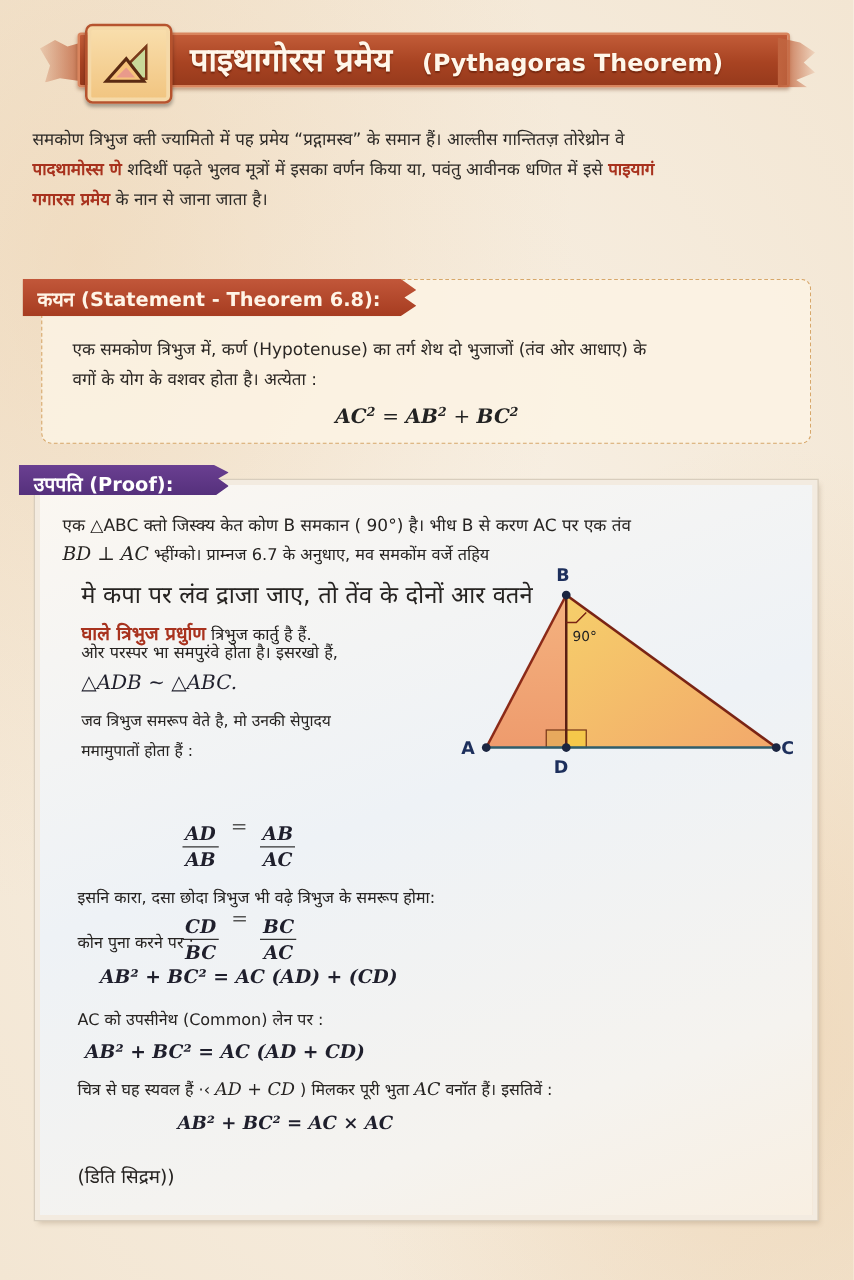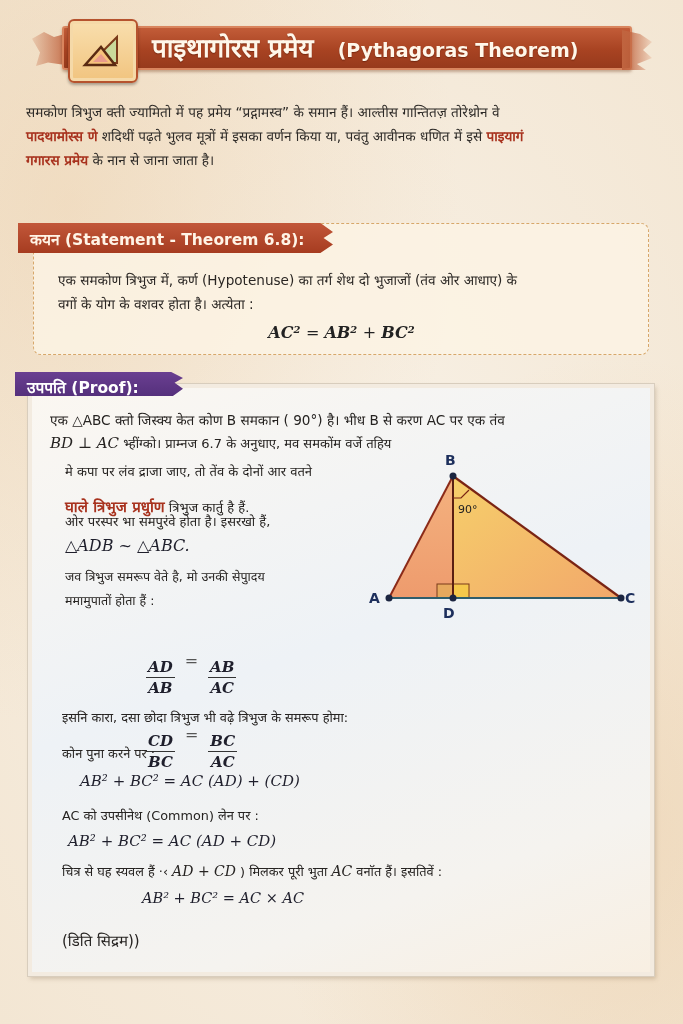--- a/index.html
+++ b/index.html
@@ -107,21 +107,21 @@
     position: absolute; display: flex; align-items: center; gap: 10px;
     font-family: "DejaVu Serif", serif; font-style: italic; font-weight: bold;
     font-size: 15px; color: #1f1f2c;
   }
   .frac .f { display: flex; flex-direction: column; align-items: center; }
   .frac .f span { padding: 0 2px; line-height: 20px; }
   .frac .f .num { border-bottom: 1.5px solid #333; margin-top: 35px; }
   .frac .eq { font-style: normal; font-weight: normal; font-size: 16px; color: #555; }
   .eqn {
     position: absolute; font-family: "DejaVu Serif", serif; font-style: italic;
-    font-weight: normal; font-size: 15px; color: #1f1f2c; white-space: nowrap;
+    font-weight: bold; font-size: 15px; color: #1f1f2c; white-space: nowrap;
   }
   .diagram { position: absolute; left: 365px; top: 448px; width: 280px; height: 175px; }
 </style>
 </head>
 <body>
 
 <div class="hdr">
   <div class="hdr-torn-l"></div>
   <div class="hdr-band"></div>
   <div class="hdr-torn-r"></div>
@@ -156,21 +156,21 @@
   <span>AB</span><sup>2</sup>
   <span style="font-style:normal;font-weight:normal"> + </span>
   <span>BC</span><sup>2</sup>
 </div>
 
 <div class="proof-box"></div>
 <div class="proof-label">उपपति (Proof):</div>
 
 <div class="p" style="left:50px;top:410px;font-size:13.6px">एक △ABC क्तो जिस्क्य केत कोण B समकान ( 90°) है। भीध B से करण AC पर एक तंव</div>
 <div class="p" style="left:50px;top:434px"><span class="mi" style="font-size:15px">BD ⊥ AC</span><span> भ्हींग्को। प्राम्नज 6.7 के अनुधाए, मव समकोंम वर्जे तहिय</span></div>
-<div class="p" style="left:65px;top:462px;font-size:13px">मे कपा पर लंव द्राजा जाए, तो तेंव के दोनों आर वतने</div>
+<div class="p" style="left:65px;top:462px;font-size:19px">मे कपा पर लंव द्राजा जाए, तो तेंव के दोनों आर वतने</div>
 <div class="p" style="left:65px;top:496px"><span class="red" style="font-size:15px">घाले त्रिभुज प्रर्धुाण</span><span> त्रिभुज कार्तु है हैं.</span></div>
 <div class="p" style="left:65px;top:512px">ओर परस्पर भा समपुरंवे होता है। इसरखो हैं,</div>
 <div class="p mi" style="left:65px;top:536px;font-size:16px;color:#1f1f2c">△ADB ~ △ABC.</div>
 <div class="p" style="left:65px;top:568px;font-size:12.5px">जव त्रिभुज समरूप वेते है, मो उनकी सेपुादय</div>
 <div class="p" style="left:65px;top:592px;font-size:12.5px">ममामुपातों होता हैं :</div>
 
 <div class="frac" style="left:146px;top:622px">
   <div class="f">
       <span class="num">AD</span>
       <span>AB</span>

